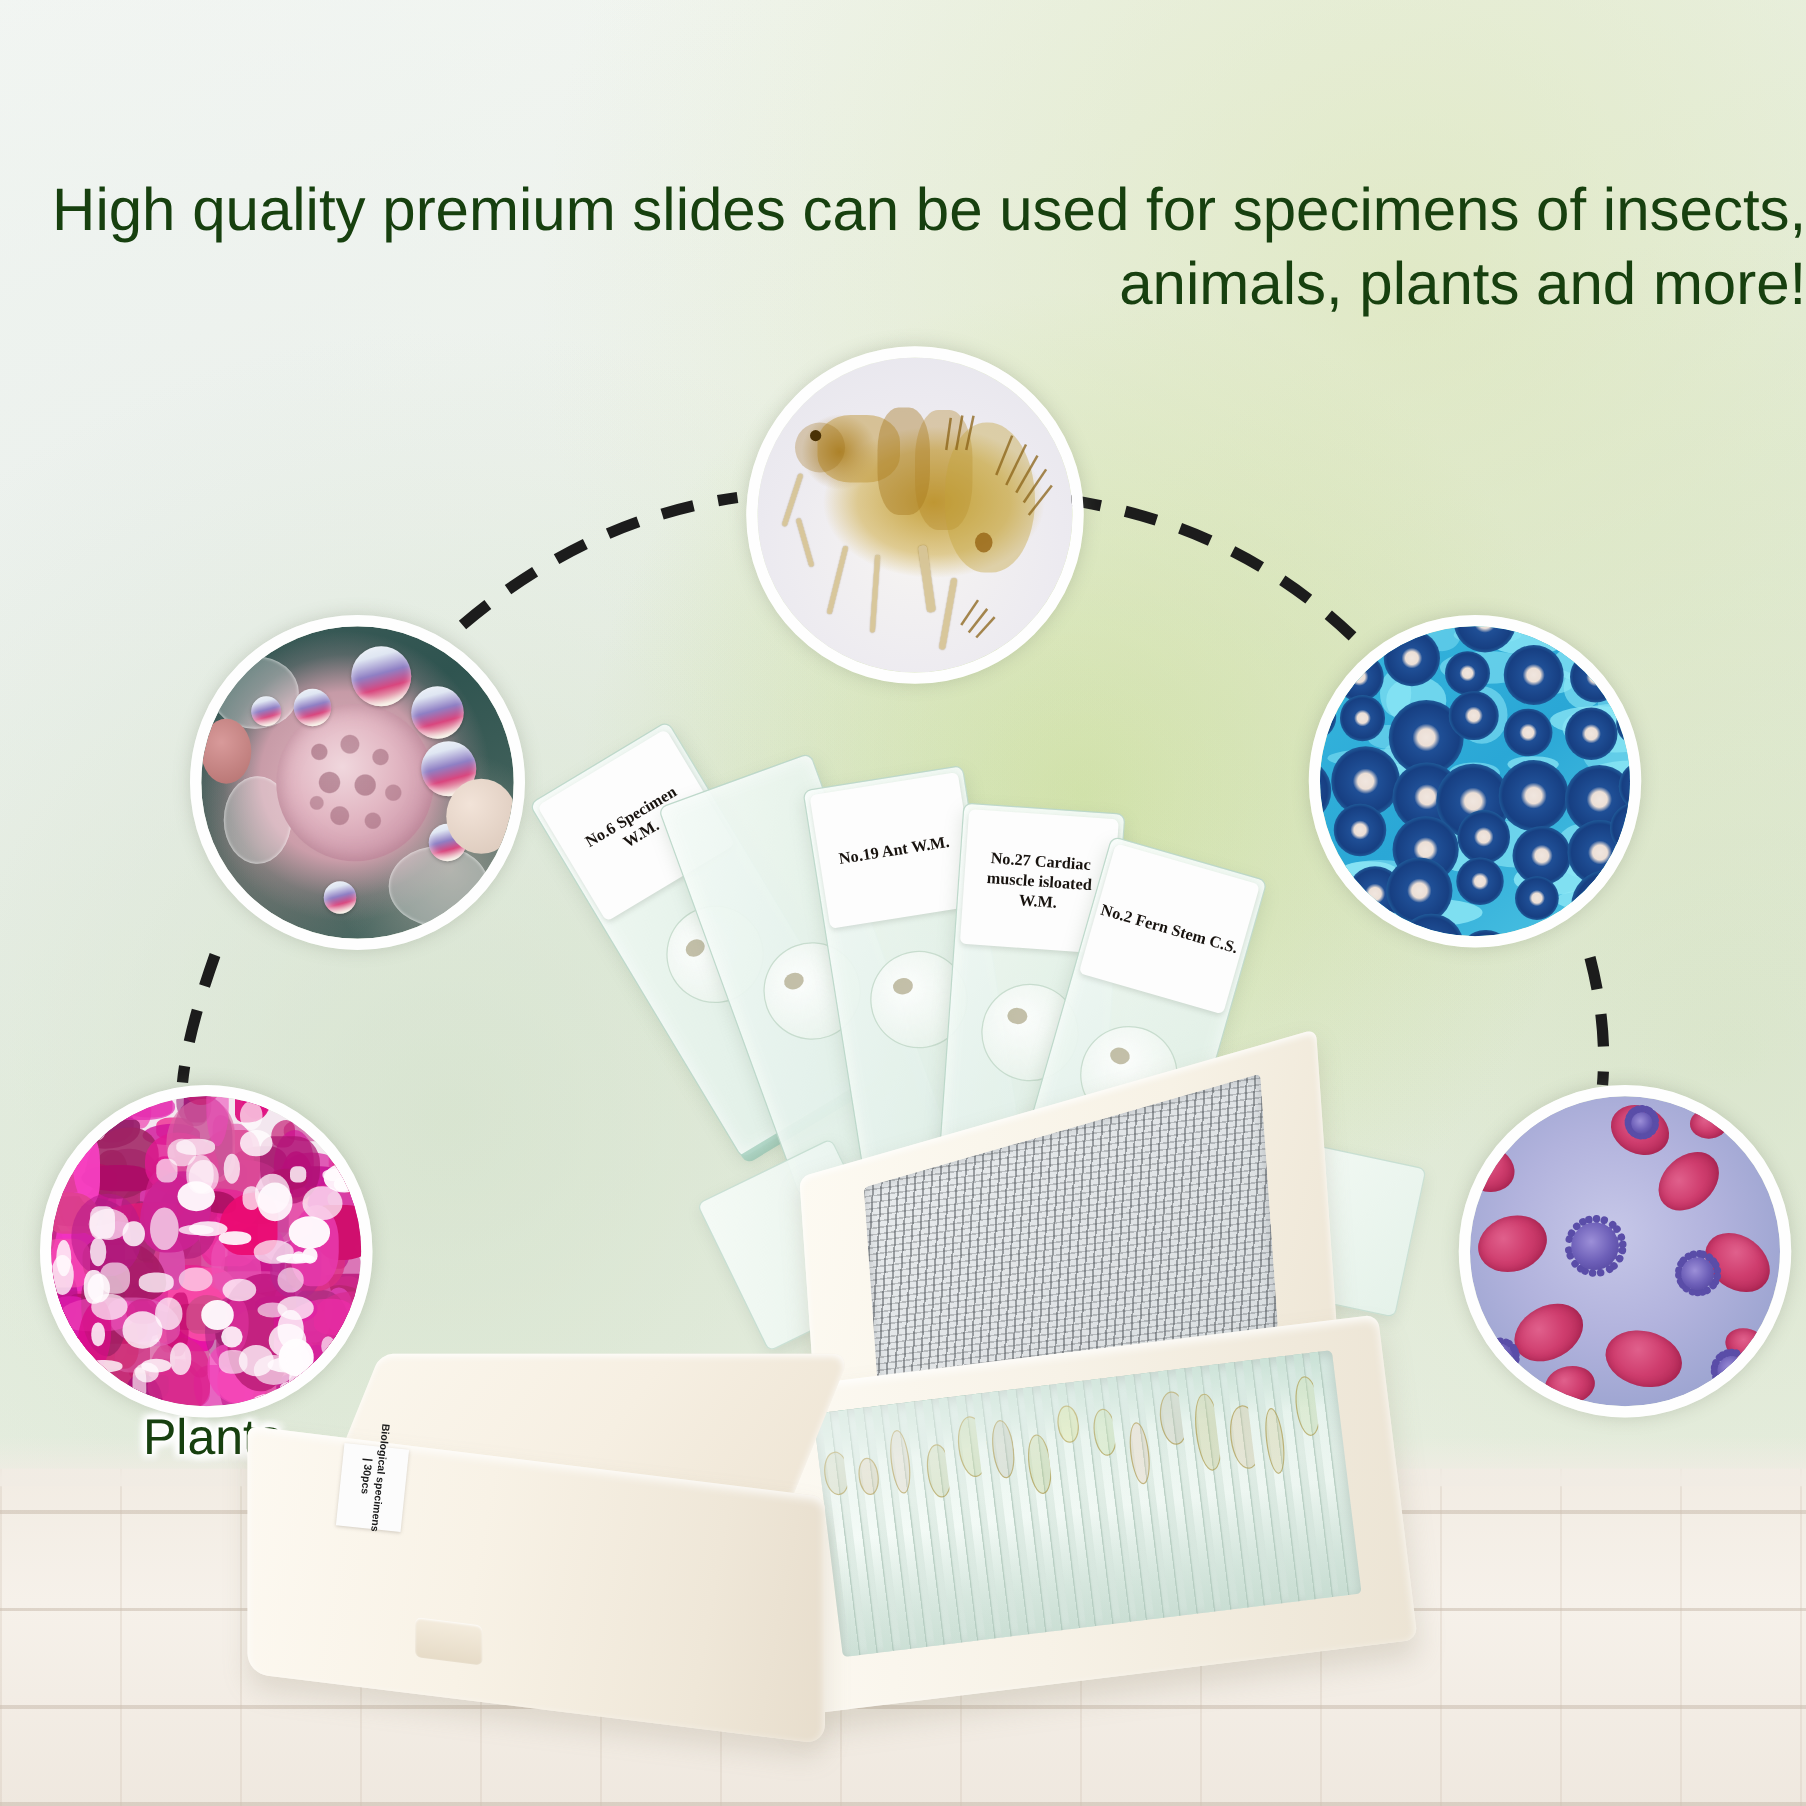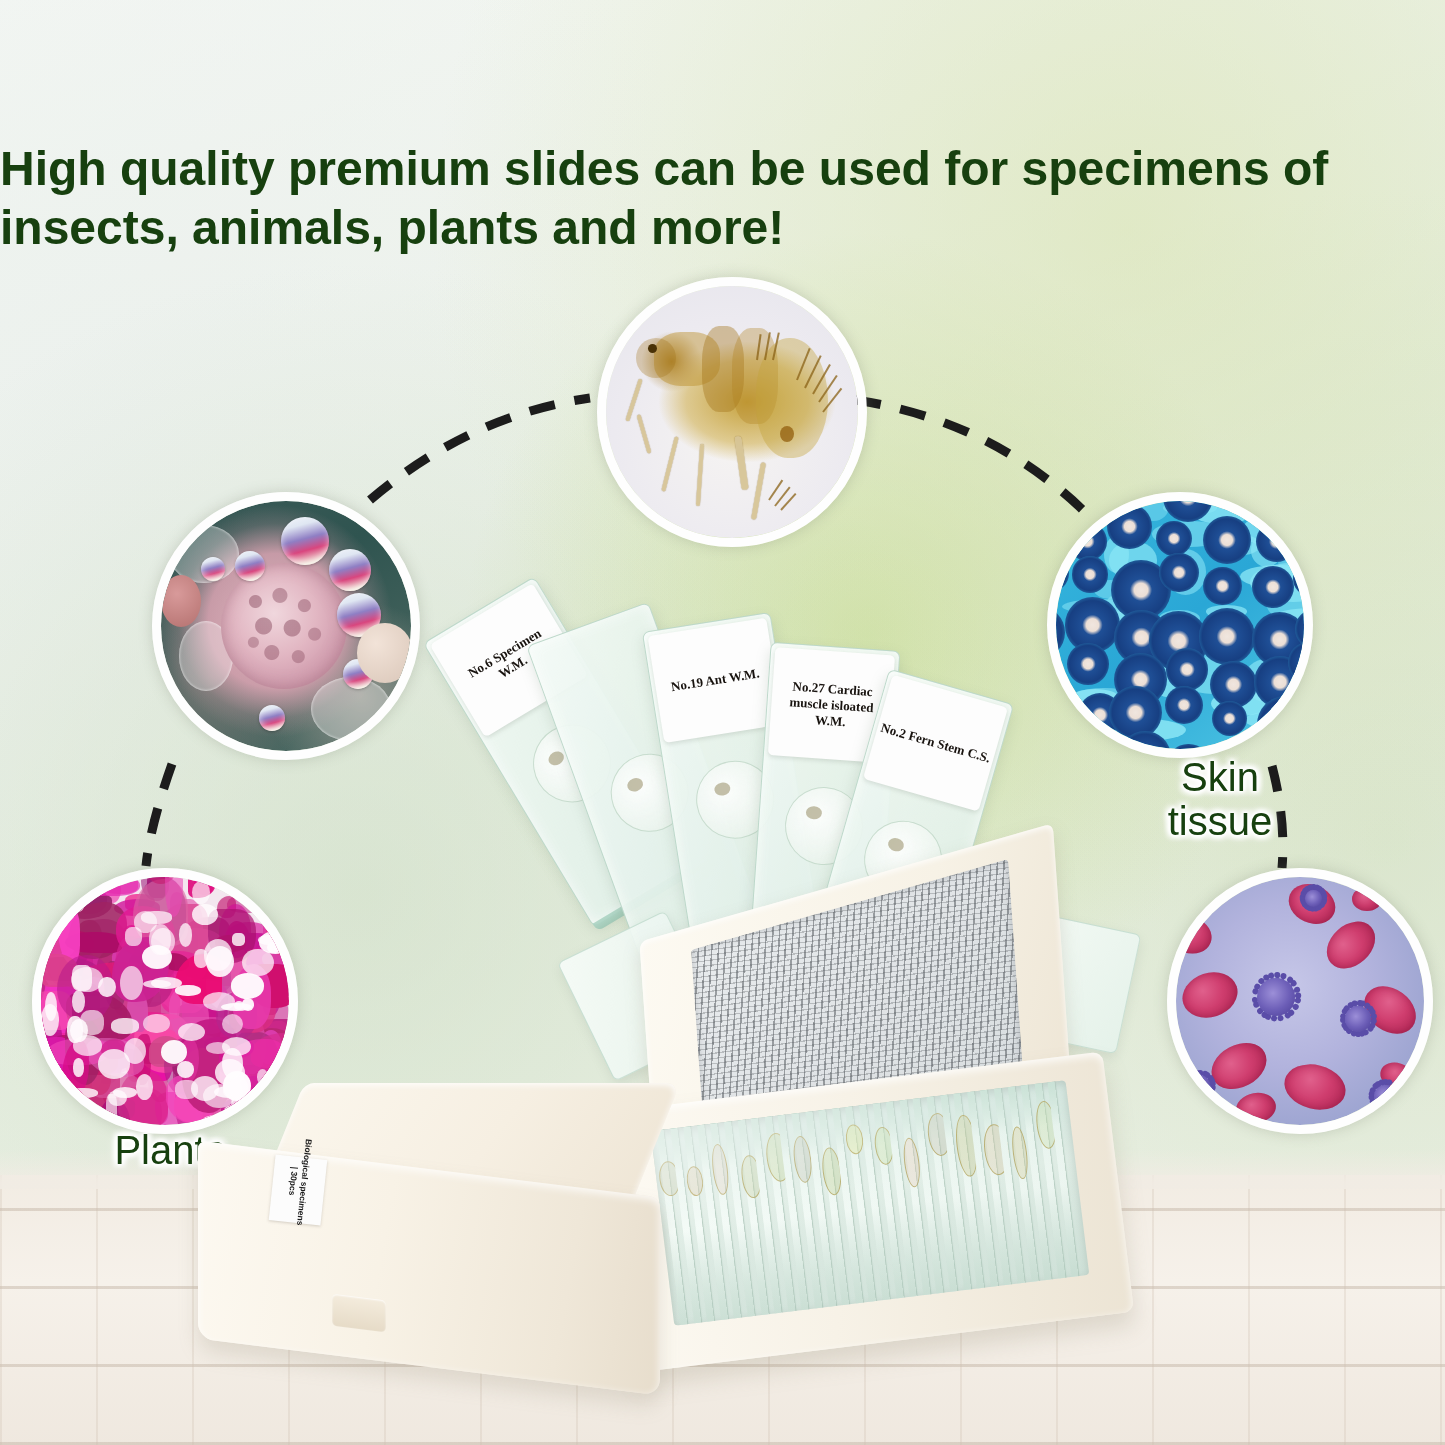--- a/index.html
+++ b/index.html
@@ -32,22 +32,22 @@
     background:linear-gradient(180deg, rgba(232,238,228,0) 0%, rgba(241,236,228,.92) 85%);
   }
 
   
   .title{
     position:absolute;left:0;right:0;top:36px;text-align:center;
     font-size:86px;line-height:1.02;font-weight:400;color:#183A16;
     letter-spacing:-1px;
   }
   .sub{
-    position:absolute;left:0;right:0;top:140px;text-align:left;
-    font-size:48px;line-height:1.22;font-weight:700;color:#17400f;
+    position:absolute;left:0;right:0;top:140px;text-align:right;
+    font-size:48px;line-height:1.22;font-weight:400;color:#17400f;
   }
 
   
   .connectors{position:absolute;left:0;top:0;width:1445px;height:1445px;}
 
   
   .circ{
     position:absolute;border-radius:50%;
     border:9px solid #fefefe;
     box-shadow:0 0 14px rgba(120,130,110,.30), inset 0 0 22px rgba(255,255,255,.25);
@@ -690,22 +690,20 @@
         <div class="sk-cell" style="left: 201.431px; top: 194.639px; width: 57.0759px; height: 57.0759px;"></div>
         <div class="sk-cell" style="left: 233.691px; top: 201.252px; width: 35.2611px; height: 35.2611px;"></div>
         <div class="sk-cell" style="left: -38.377px; top: 230.593px; width: 58.8861px; height: 58.8861px;"></div>
         <div class="sk-cell" style="left: 16.3928px; top: 243.827px; width: 34.7843px; height: 34.7843px;"></div>
         <div class="sk-cell" style="left: 63.1671px; top: 230.122px; width: 51.789px; height: 51.789px;"></div>
         <div class="sk-cell" style="left: 111.113px; top: 242.643px; width: 42.7334px; height: 42.7334px;"></div>
         <div class="sk-cell" style="left: 147.396px; top: 246.558px; width: 44.451px; height: 44.451px;"></div>
         <div class="sk-cell" style="left: 243.644px; top: 243.235px; width: 45.5391px; height: 45.5391px;"></div>
       </div>
   </div>
-  <div class="lab" id="l-skin">Skin
-tissue</div>
 
   <div class="circ" id="c-muscle">
     <div class="inner" id="muscle-fill">
         <div class="rbc" style="left: 6px; top: 96px; width: 56px; height: 44px; transform: rotate(-18deg);"></div>
         <div class="rbc" style="left: 112px; top: 8px; width: 48px; height: 38px; transform: rotate(24deg);"></div>
         <div class="rbc" style="left: 148px; top: 48px; width: 54px; height: 40px; transform: rotate(-42deg);"></div>
         <div class="rbc" style="left: 186px; top: 112px; width: 56px; height: 42px; transform: rotate(36deg);"></div>
         <div class="rbc" style="left: 34px; top: 168px; width: 58px; height: 42px; transform: rotate(-28deg);"></div>
         <div class="rbc" style="left: 108px; top: 188px; width: 62px; height: 44px; transform: rotate(14deg);"></div>
         <div class="rbc" style="left: -8px; top: 40px; width: 44px; height: 36px; transform: rotate(20deg);"></div>

